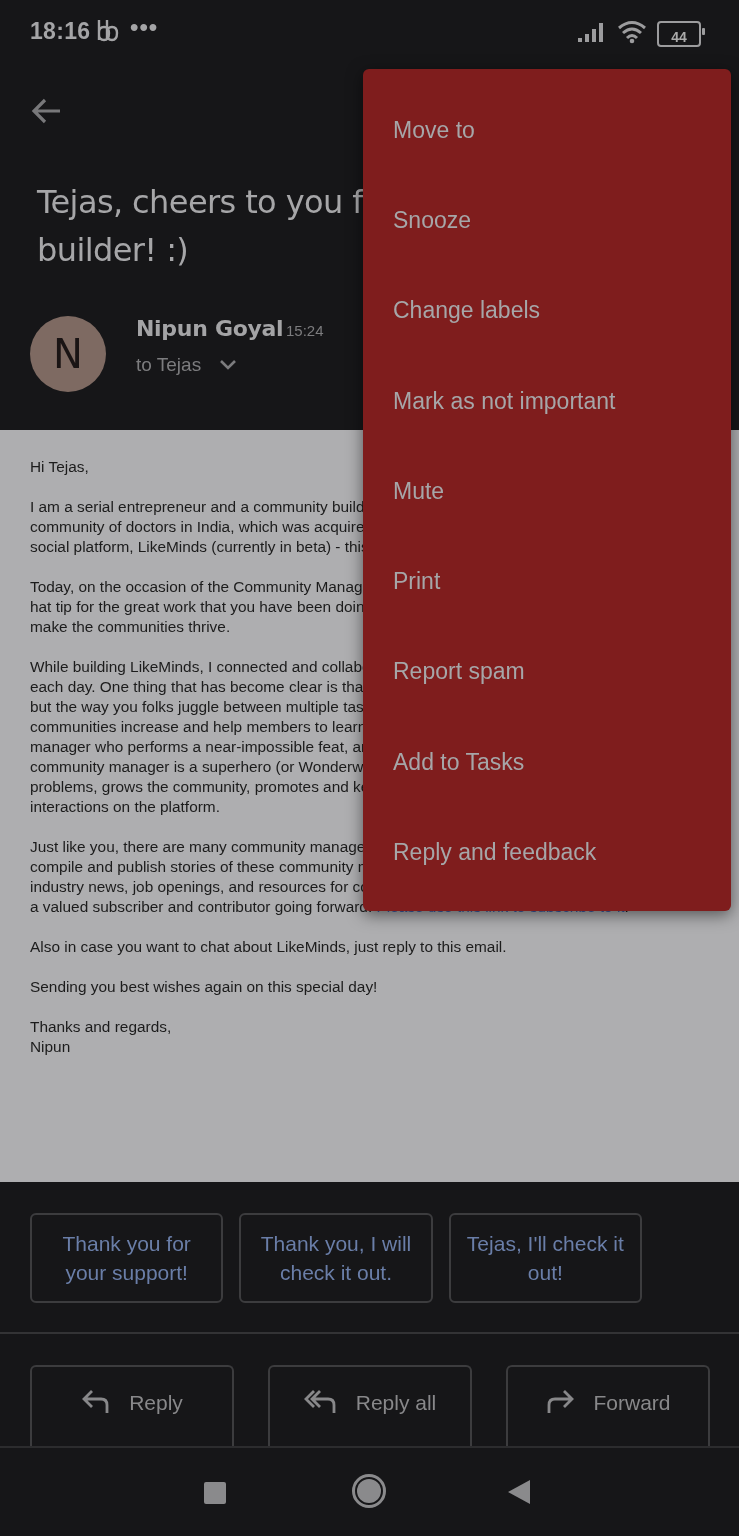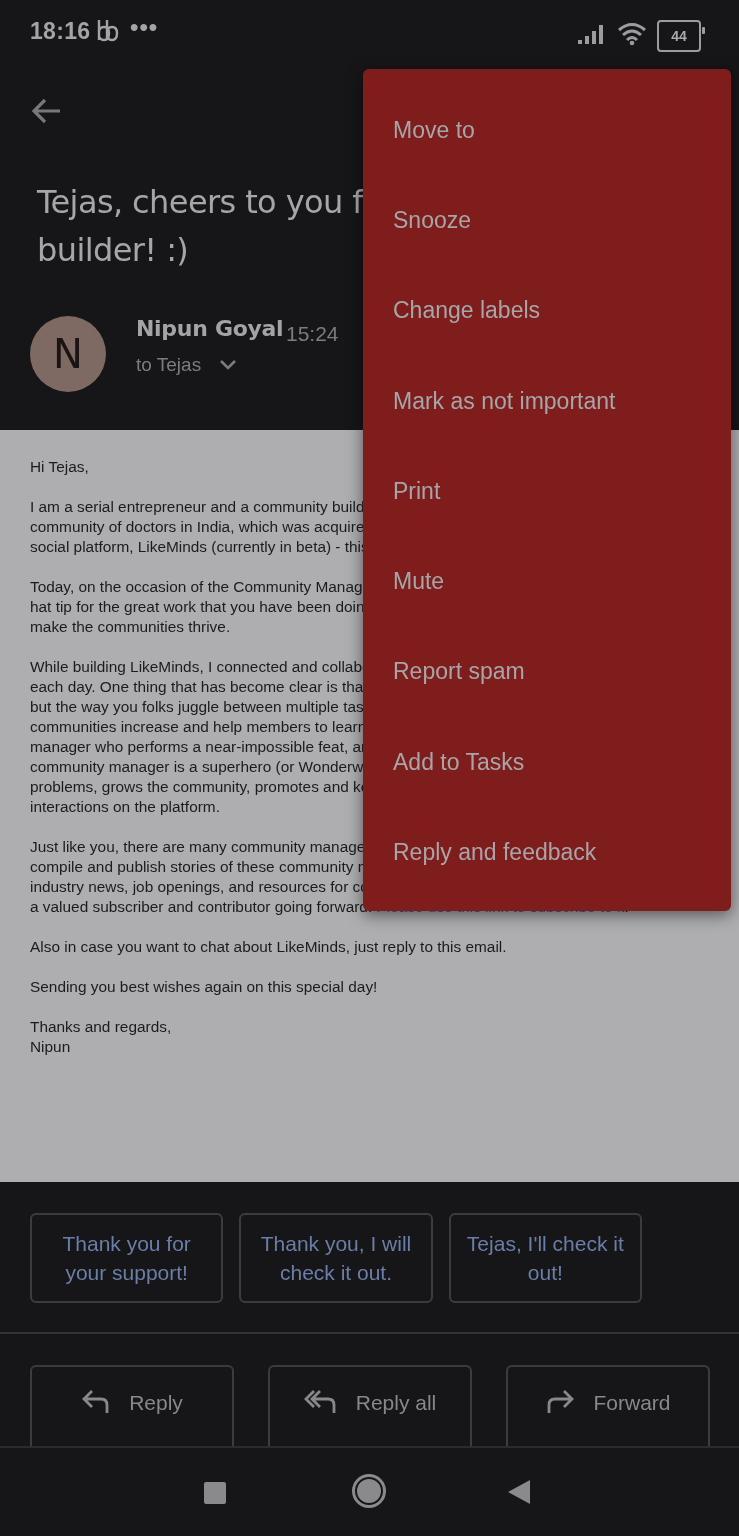--- a/index.html
+++ b/index.html
@@ -4,30 +4,30 @@
 <style>
   * { box-sizing: border-box; margin: 0; padding: 0; }
   html, body { width: 739px; height: 1536px; overflow: hidden; background: #161618; }
   body { position: relative; font-family: "Liberation Sans", "DejaVu Sans", sans-serif; color: #9a9a9c; }
 
   .status-bar { position: absolute; top: 0; left: 0; width: 739px; height: 66px; background: #161618; }
   .status-time { position: absolute; left: 30px; top: 18px; font-size: 23px; font-weight: bold; color: #a4a4a6; letter-spacing: 0.3px; }
   .status-extra { position: absolute; left: 96px; top: 18px; font-size: 22px; font-weight: bold; color: #a4a4a6; }
   .status-dots { position: absolute; left: 130px; top: 13px; font-size: 24px; font-weight: bold; color: #a4a4a6; letter-spacing: 1px; }
   .status-right { position: absolute; right: 38px; top: 20px; display: flex; align-items: center; gap: 10px; }
-  .battery { width: 44px; height: 32px; border: 2px solid #9c9c9e; border-radius: 4px; position: relative; display: flex; align-items: center; justify-content: center; }
+  .battery { width: 44px; height: 26px; border: 2px solid #9c9c9e; border-radius: 4px; position: relative; display: flex; align-items: flex-end; justify-content: center; }
   .battery::after { content: ""; position: absolute; right: -6px; top: 5px; width: 3px; height: 7px; background: #9c9c9e; border-radius: 1px; }
   .battery-text { font-size: 14px; font-weight: bold; color: #aaa; }
 
   .header { position: absolute; top: 66px; left: 0; width: 739px; height: 364px; background: #161618; }
   .back-btn { position: absolute; left: 30px; top: 28px; width: 44px; height: 36px; cursor: pointer; }
   .subject { position: absolute; left: 37px; top: 112px; width: 700px; font-size: 32px; line-height: 48px; color: #a6a6a8; font-family: "DejaVu Sans", sans-serif; letter-spacing: -0.6px; }
   .avatar { position: absolute; left: 30px; top: 250px; width: 76px; height: 76px; border-radius: 50%; background: #7e6a62; color: #1a1414; font-size: 40px; display: flex; align-items: center; justify-content: center; font-family: "DejaVu Sans", sans-serif; }
   .sender-name { position: absolute; left: 136px; top: 250px; font-size: 22px; font-weight: bold; color: #a4a4a6; font-family: "DejaVu Sans", sans-serif; letter-spacing: -0.3px; }
-  .sender-time { position: absolute; left: 286px; top: 256px; font-size: 21px; color: #7c7c7e; }
+  .sender-time { position: absolute; left: 286px; top: 256px; font-size: 15px; color: #7c7c7e; }
   .recipient { position: absolute; left: 136px; top: 288px; font-size: 19px; color: #7c7c7e; display: flex; align-items: center; gap: 18px; cursor: pointer; }
 
   .body-area { position: absolute; top: 430px; left: 0; width: 739px; height: 752px; background: #aeaeb0; }
   .email-body { position: absolute; left: 30px; top: 27px; width: 690px; font-size: 15.4px; line-height: 20px; color: #1c1c1c; }
   .email-body p { margin-bottom: 20px; }
   .email-body .link { color: #3e5fa8; cursor: pointer; }
 
   .smart-replies { position: absolute; top: 1213px; left: 30px; width: 612px; display: flex; gap: 16px; }
   .smart-reply { width: 216px; height: 90px; border: 2px solid #3c3c3e; border-radius: 6px; display: flex; align-items: center; justify-content: center; text-align: center; color: #6a7ea8; font-size: 21px; line-height: 29px; padding: 0 14px; cursor: pointer; }
 
@@ -155,18 +155,18 @@
     <div class="nav-home-inner"></div>
   </div>
   <div class="nav-back"></div>
 </div>
 
 <div class="menu">
   <div class="menu-item">Move to</div>
   <div class="menu-item">Snooze</div>
   <div class="menu-item">Change labels</div>
   <div class="menu-item">Mark as not important</div>
+  <div class="menu-item">Mute</div>
   <div class="menu-item">Print</div>
-  <div class="menu-item">Mute</div>
   <div class="menu-item">Report spam</div>
   <div class="menu-item">Add to Tasks</div>
   <div class="menu-item">Reply and feedback</div>
 </div>
 
 </body></html>

